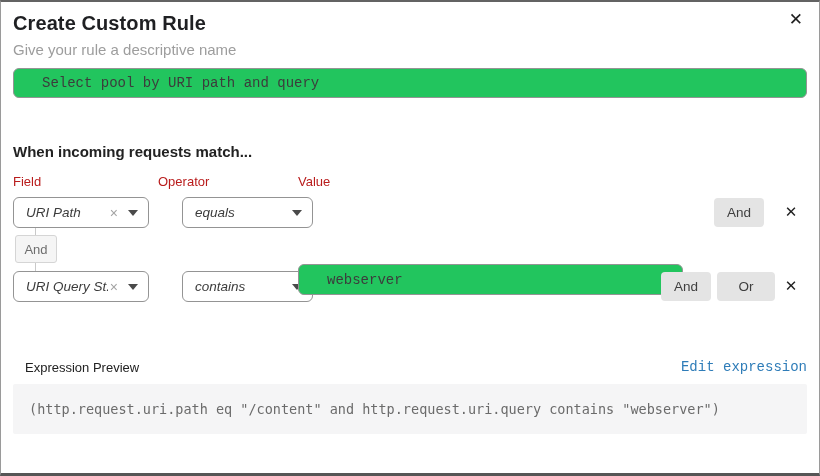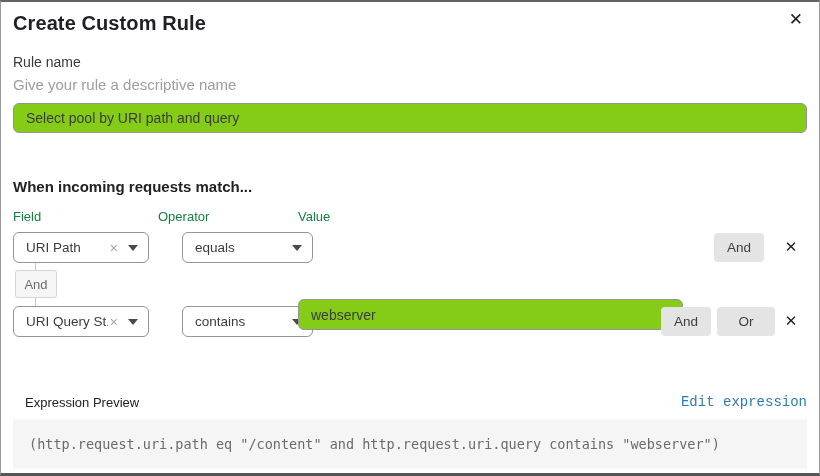--- a/index.html
+++ b/index.html
@@ -28,44 +28,44 @@
     font-size:20px; font-weight:700; color:#1f2023; line-height:25px;
     letter-spacing:0.1px;
   }
 
   .rule-name-label { margin-top:17px; font-size:14px; color:#36393a; line-height:18px; }
   .rule-name-hint  { margin-top:5px;  font-size:15px; color:#9d9d9d; line-height:17px; }
 
   .text-input {
     display:block; width:100%; height:30px;
     border:1px solid #949494; border-radius:6px;
-    padding:0 12px; font-size:14px; color:#3c3c3c;
-    font-family:Liberation Sans, sans-serif;
-    background:#84cc16; outline:none;
+    padding:0 28px; font-size:14px; color:#3c3c3c;
+    font-family:Liberation Mono, monospace;
+    background:#22c55e; outline:none;
   }
   .rule-name-input { margin-top:10px; }
 
   .match-heading {
     margin-top:44px;
     font-size:15px; font-weight:700; color:#222; line-height:19px;
   }
 
   .builder { position:relative; height:133px; margin-top:13px; }
-  .col-label { position:absolute; top:0; font-size:13px; color:#15803d; }
+  .col-label { position:absolute; top:0; font-size:13px; color:#b91c1c; }
   .col-label.c0 { left:0; }
   .col-label.c1 { left:145px; }
   .col-label.c2 { left:285px; }
 
   .sel {
     position:absolute; height:31px;
     border:1px solid #949494; border-radius:6px; background:#fff;
     display:flex; align-items:center; padding:0 10px 0 12px;
     font-size:13.5px; color:#3c3c3c; cursor:pointer;
   }
-  .sel .sel-text { white-space:nowrap; overflow:hidden; }
+  .sel .sel-text { white-space:nowrap; overflow:hidden;font-style:italic; }
   .sel .clear-x { margin-left:auto; color:#a3a3a3; font-size:14px; line-height:1; padding:0 2px; }
   .caret {
     width:0; height:0; margin-left:8px;
     border-left:5px solid transparent; border-right:5px solid transparent;
     border-top:6px solid #4a4a4a;
   }
 
   .val-input { position:absolute; height:31px; width:auto; }
 
   .logic-btn {
@@ -118,21 +118,20 @@
 </style>
 </head>
 <body>
 
 <div class="dialog">
   <span class="close-btn">✕</span>
 
   <div class="content">
     <div class="dialog-title">Create Custom Rule</div>
 
-    <div class="rule-name-label">Rule name</div>
     <div class="rule-name-hint">Give your rule a descriptive name</div>
     <input class="text-input rule-name-input" type="text" value="Select pool by URI path and query" style="">
 
     <div class="match-heading">When incoming requests match...</div>
 
     <div class="builder">
       <div class="col-label c0">Field</div>
       <div class="col-label c1">Operator</div>
       <div class="col-label c2">Value</div>
 

